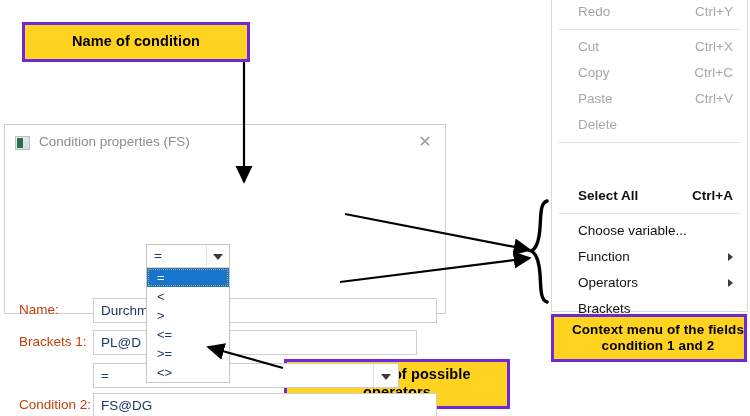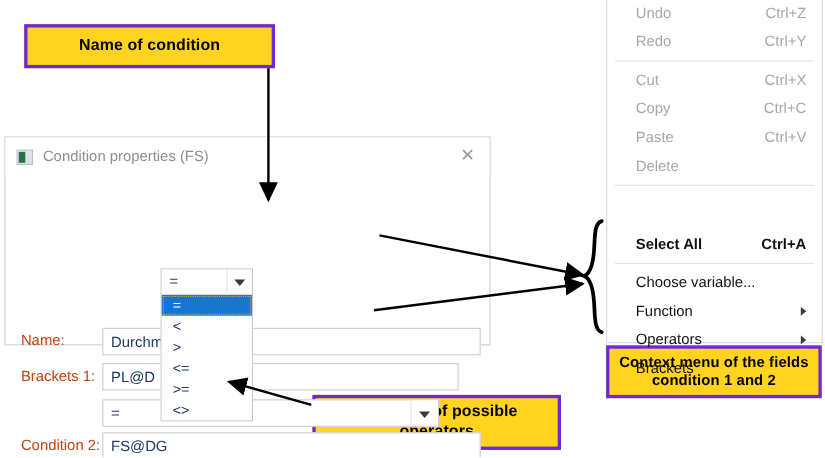--- a/index.html
+++ b/index.html
@@ -23,21 +23,21 @@
     align-items:center;
     justify-content:center;
     text-align:center;
     font-weight:bold;
     color:#000000;
     line-height:1.22;
     letter-spacing:.1px;
   }
   #callout-name{ left:22px;  top:22px;  width:228px; height:40px; font-size:14.5px; }
   #callout-operators{ left:284px; top:359px; width:226px; height:50px; font-size:14.5px; }
-  #callout-ctxmenu{ left:551px; top:314px; width:196px; height:48px; font-size:13.5px; }
+  #callout-ctxmenu{ left:551px; top:314px; width:196px; height:48px; font-size:13.5px;justify-content:flex-end; }
 
   
   #dialog{
     position:absolute;
     left:4px; top:124px; width:442px; height:190px;
     background:#ffffff;
     border:1px solid #cfcfcf;
     box-sizing:border-box;
     font-family:"Liberation Sans", sans-serif;
   }
@@ -208,21 +208,20 @@
       <div class="dd-item selected">=</div>
       <div class="dd-item">&lt;</div>
       <div class="dd-item">&gt;</div>
       <div class="dd-item">&lt;=</div>
       <div class="dd-item">&gt;=</div>
       <div class="dd-item">&lt;&gt;</div>
     </div>
 </div>
 
 <div id="ctxmenu">
-    <div class="mi disabled"><span>Undo</span><span class="accel">Ctrl+Z</span></div>
     <div class="mi disabled"><span>Redo</span><span class="accel">Ctrl+Y</span></div>
     <div class="sep"></div>
     <div class="mi disabled"><span>Cut</span><span class="accel">Ctrl+X</span></div>
     <div class="mi disabled"><span>Copy</span><span class="accel">Ctrl+C</span></div>
     <div class="mi disabled"><span>Paste</span><span class="accel">Ctrl+V</span></div>
     <div class="mi disabled"><span>Delete</span></div>
     <div class="sep"></div>
     <div class="mi enabled bold"><span>Select All</span><span class="accel">Ctrl+A</span></div>
     <div class="sep"></div>
     <div class="mi enabled"><span>Choose variable...</span></div>

